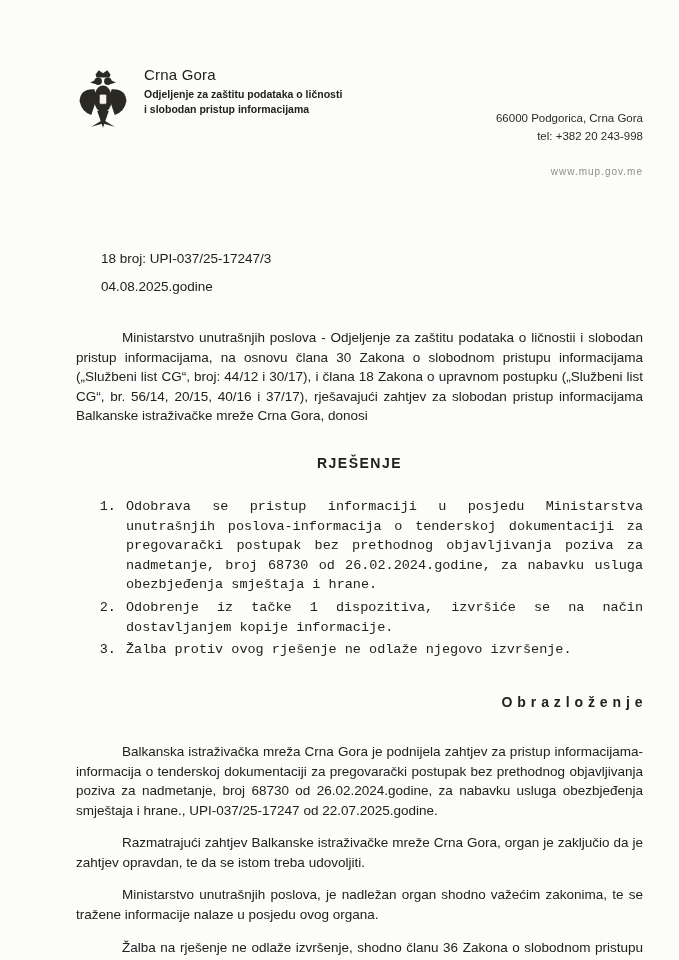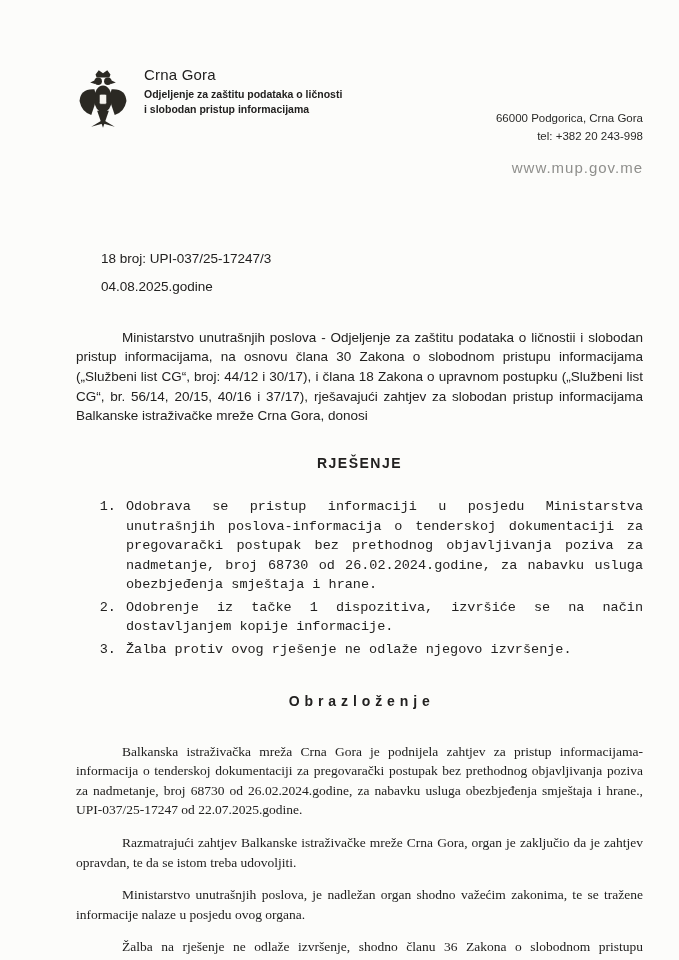--- a/index.html
+++ b/index.html
@@ -23,47 +23,47 @@
   .org-ministry { font-size: 15px; letter-spacing: .2px; margin-bottom: 5px; }
   .org-dept { font-size: 10.5px; font-weight: bold; line-height: 1.4; }
   .address-block {
     margin-left: auto;
     text-align: right;
     font-size: 11.5px;
     line-height: 1.55;
     padding-top: 44px;
     color: #2a2a28;
   }
-  .website { color: #8f8f8c; letter-spacing: 1px; margin-top: 10px; font-size: 15px; }
+  .website { color: #8f8f8c; letter-spacing: 1px; margin-top: 18px; font-size: 10px; }
   
   .meta { margin-top: 72px; font-size: 13.5px; margin-left: 25px; }
   .ref-number { margin-bottom: 13px; }
   
   .doc-body { margin-top: 34px; font-size: 13.5px; line-height: 1.45; }
   p.justify { text-align: justify; }
   .first-indent { text-indent: 46px; }
   .section-title {
     text-align: center;
     font-size: 14px;
     font-weight: bold;
     letter-spacing: 1.5px;
     margin: 27px 0 24px 0;
   }
-  .expl-title { margin: 32px 0 30px 0; letter-spacing: .5px; }
+  .expl-title { margin: 32px 0 30px 0; letter-spacing: .5px; text-align: right; }
   ol.decision-list {
     margin-left: 8px;
     padding-left: 40px;
     font-family: Liberation Mono, monospace;
   }
   ol.decision-list li {
     text-align: justify;
     margin-bottom: 3px;
     padding-left: 2px;
   }
-  .para { text-align: justify; text-indent: 46px; margin-bottom: 13px; font-family: Liberation Serif, serif; }
+  .para { text-align: justify; text-indent: 46px; margin-bottom: 13px; }
   .para.last { margin-bottom: 0; }
 </style>
 </head>
 <body>
 
 <div class="page">
 
   <div class="letterhead">
     <div class="logo">
       <svg viewBox="0 0 100 120" width="54" height="64" aria-hidden="true">

